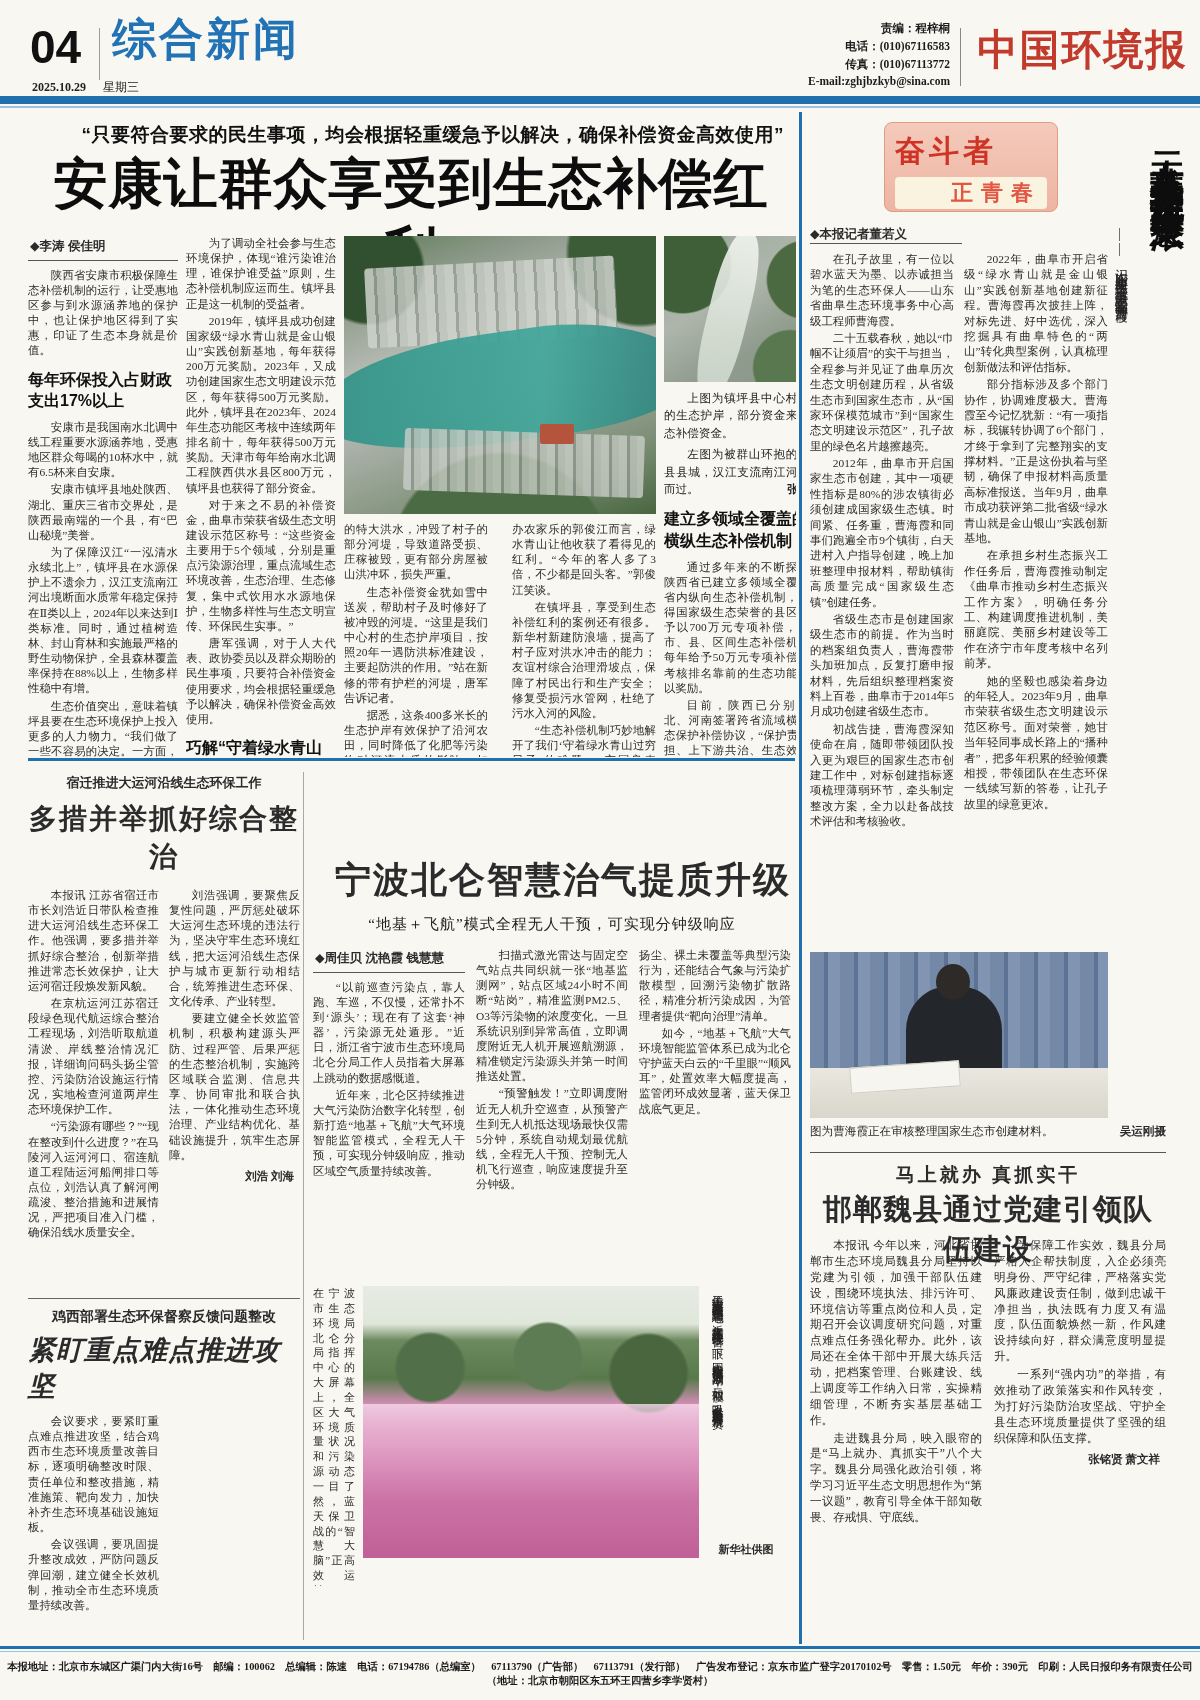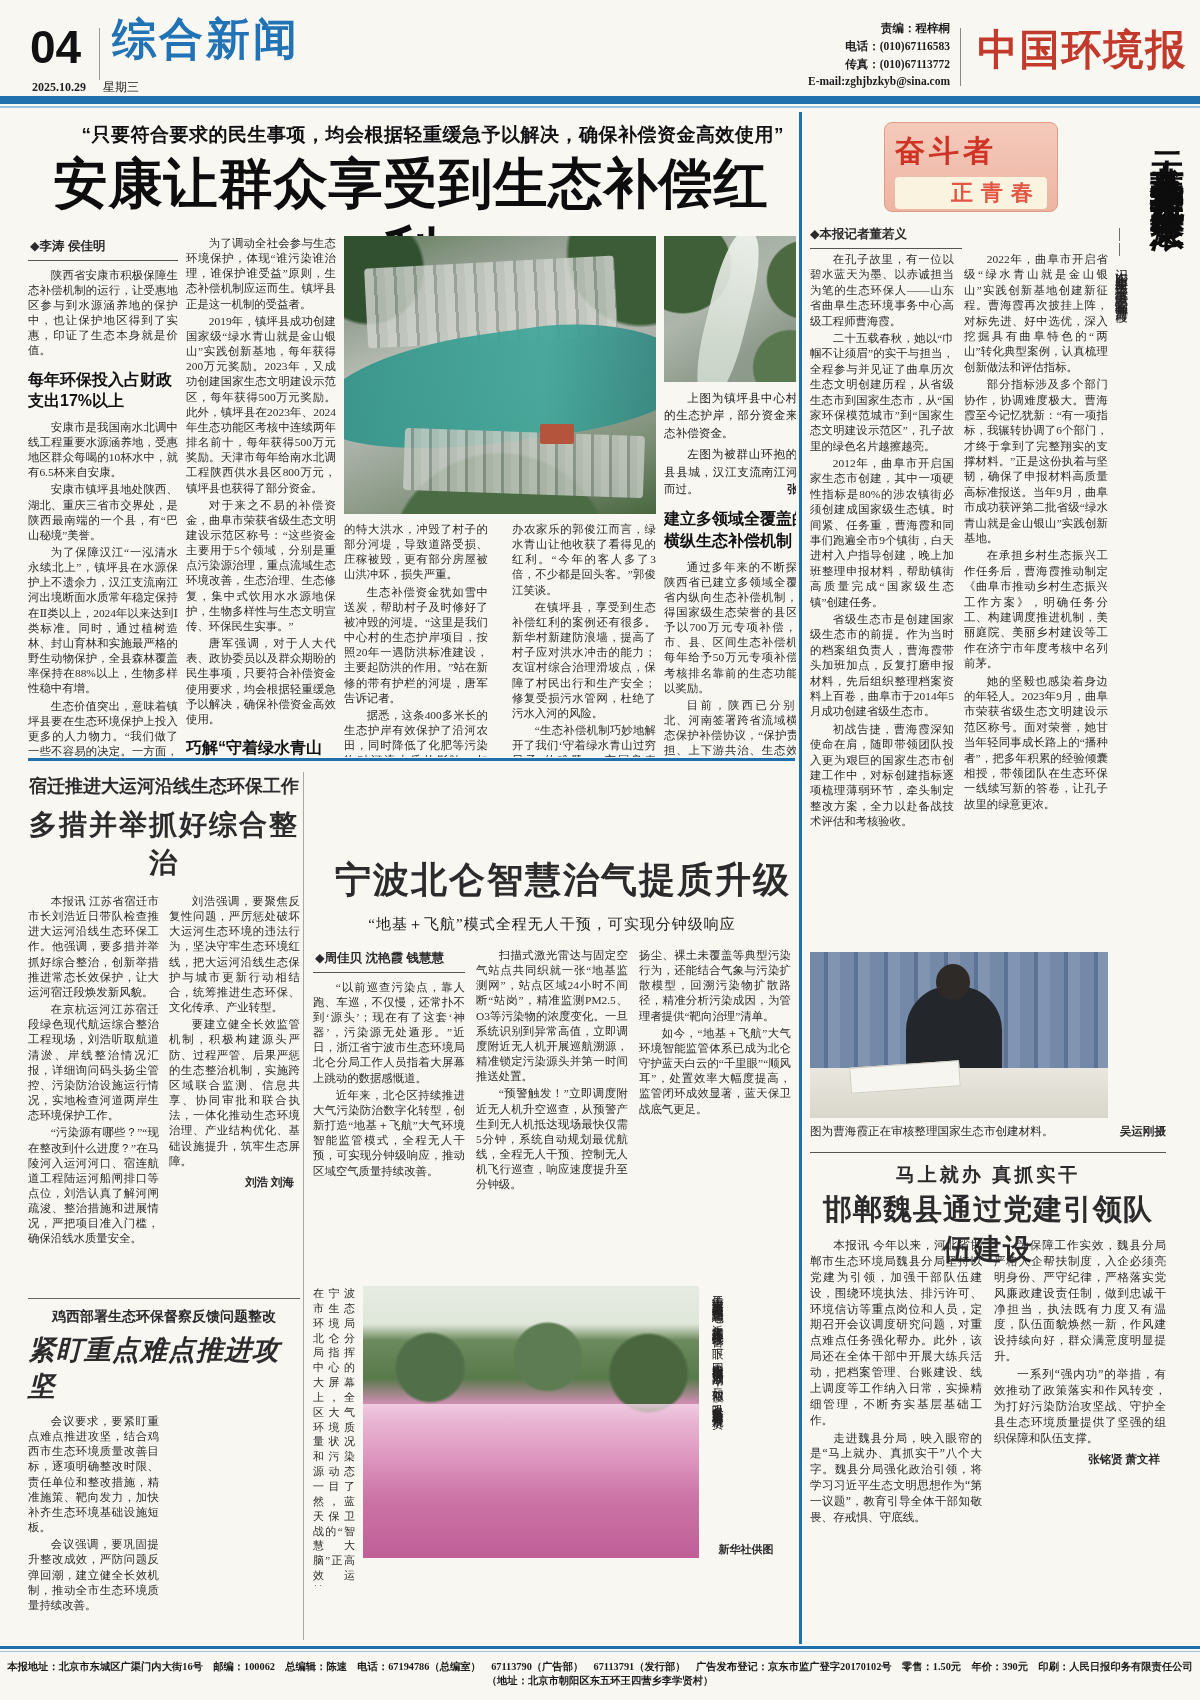--- a/index.html
+++ b/index.html
@@ -67,21 +67,21 @@
   #left-mid-hr { position:absolute; left:28px; top:1298px; width:272px; height:1px; background:#666; }
   #left-vline { position:absolute; left:303px; top:772px; width:1px; height:868px; background:#a9a9a9; }
   #right-blue-vline { position:absolute; left:799px; top:112px; width:3px; height:1532px; background:#2070ad; }
   #handan-hr { position:absolute; left:810px; top:1152px; width:356px; height:1px; background:#555; }
   #foot-bar { position:absolute; left:0; top:1646px; width:1200px; height:3px; background:#2070ad; }
   #foot-bar2 { position:absolute; left:0; top:1651px; width:1200px; height:1px; background:#9dc2de; }
   #footer-line { position:absolute; left:0; top:1660px; width:1200px; text-align:center; font-size:10.3px; color:#1a1a1a; font-weight:bold; }
 
   
   #suqian { position:absolute; left:28px; top:770px; width:272px; }
-  #suqian-kicker { text-align:center; font-family:"Liberation Sans","DejaVu Sans",sans-serif; font-weight:bold; font-size:18px; margin-top:4px; }
+  #suqian-kicker { text-align:center; font-family:"Liberation Sans","DejaVu Sans",sans-serif; font-weight:bold; font-size:13px; margin-top:4px; }
   #suqian-headline { text-align:center; font-size:28px; font-weight:900; letter-spacing:2px; margin:8px 0 12px; }
   .two-col { display:flex; gap:10px; overflow:hidden; }
   .scol { width:131px; flex:0 0 auto; font-size:11.4px; line-height:1.33; text-align:justify; overflow:hidden; }
   #suqian .two-col { height:392px; }
   .signature { text-align:right; font-weight:bold; font-size:11.5px; margin-top:6px; padding-right:6px; }
   #jixi { position:absolute; left:28px; top:1308px; width:272px; }
   #jixi-kicker { text-align:center; font-family:"Liberation Sans","DejaVu Sans",sans-serif; font-weight:bold; font-size:14px; }
   #jixi-headline { text-align:left; font-size:27px; font-weight:900; letter-spacing:1px; margin:6px 0 10px;font-style:italic; }
   #jixi .two-col { height:238px; }
 
@@ -102,21 +102,21 @@
   #flower-mist { position:absolute; left:0; top:118px; width:336px; height:40px; background:linear-gradient(180deg,rgba(244,214,232,.85),rgba(244,214,232,0)); }
   #ningbo-caption-strip { width:78px; overflow:hidden; }
   .vert-caption { writing-mode:vertical-rl; height:250px; font-size:11.6px; line-height:1.62; letter-spacing:1px; color:#222; }
   #ningbo-credit { font-weight:bold; font-size:11px; margin-top:6px; text-align:center; }
 
   
   #badge { position:absolute; left:884px; top:122px; width:174px; height:90px; background:linear-gradient(180deg,#f4cabb,#eeb4a2); border:1px solid #e09c86; border-radius:8px; padding:8px 10px 6px; }
   #badge-line1 { font-size:30px; font-weight:900; color:#cf3325; letter-spacing:4px; text-align:left; font-family:"Liberation Sans","DejaVu Sans",sans-serif; }
   #badge-ribbon { margin-top:5px; background:#faf3df; border-radius:4px; padding:1px 6px; text-align:right; }
   #badge-line2 { font-size:22px; font-weight:900; color:#e25744; letter-spacing:8px; font-family:"Liberation Sans","DejaVu Sans",sans-serif; }
-  #fighter-byline { position:absolute; left:810px; top:226px; width:152px; font-family:"Liberation Sans","DejaVu Sans",sans-serif; font-weight:bold; font-size:12.5px; padding-bottom:5px; border-bottom:1px solid #555; }
+  #fighter-byline { position:absolute; left:810px; top:226px; width:152px; font-family:"Liberation Sans","DejaVu Sans",sans-serif; font-weight:bold; font-size:12.5px; border-bottom:1px solid #555; }
   #fighter-cols { position:absolute; left:810px; top:252px; width:298px; height:694px; display:flex; gap:10px; overflow:hidden; }
   .fcol { width:144px; flex:0 0 auto; font-size:11.4px; line-height:1.35; text-align:justify; overflow:hidden; }
   #person-photo { position:absolute; left:810px; top:952px; width:298px; height:166px;
     background:
       repeating-linear-gradient(90deg,#7489a8 0 14px,#5d7396 14px 18px,#8195b2 18px 30px),
       linear-gradient(180deg,#6a7f9e,#8b9cb5); }
   #person-desk { position:absolute; left:0; top:116px; width:298px; height:50px; background:linear-gradient(180deg,#e9e7df,#d9d6cb); }
   #person-body { position:absolute; left:96px; top:34px; width:96px; height:96px; background:#23262b; border-radius:46% 46% 12% 12%; }
   #person-head { position:absolute; left:126px; top:12px; width:34px; height:36px; background:#2e2a27; border-radius:50%; }
   #person-papers { position:absolute; left:40px; top:112px; width:110px; height:26px; background:#f6f5ef; transform:rotate(-4deg); border:1px solid #cfccc0; }

